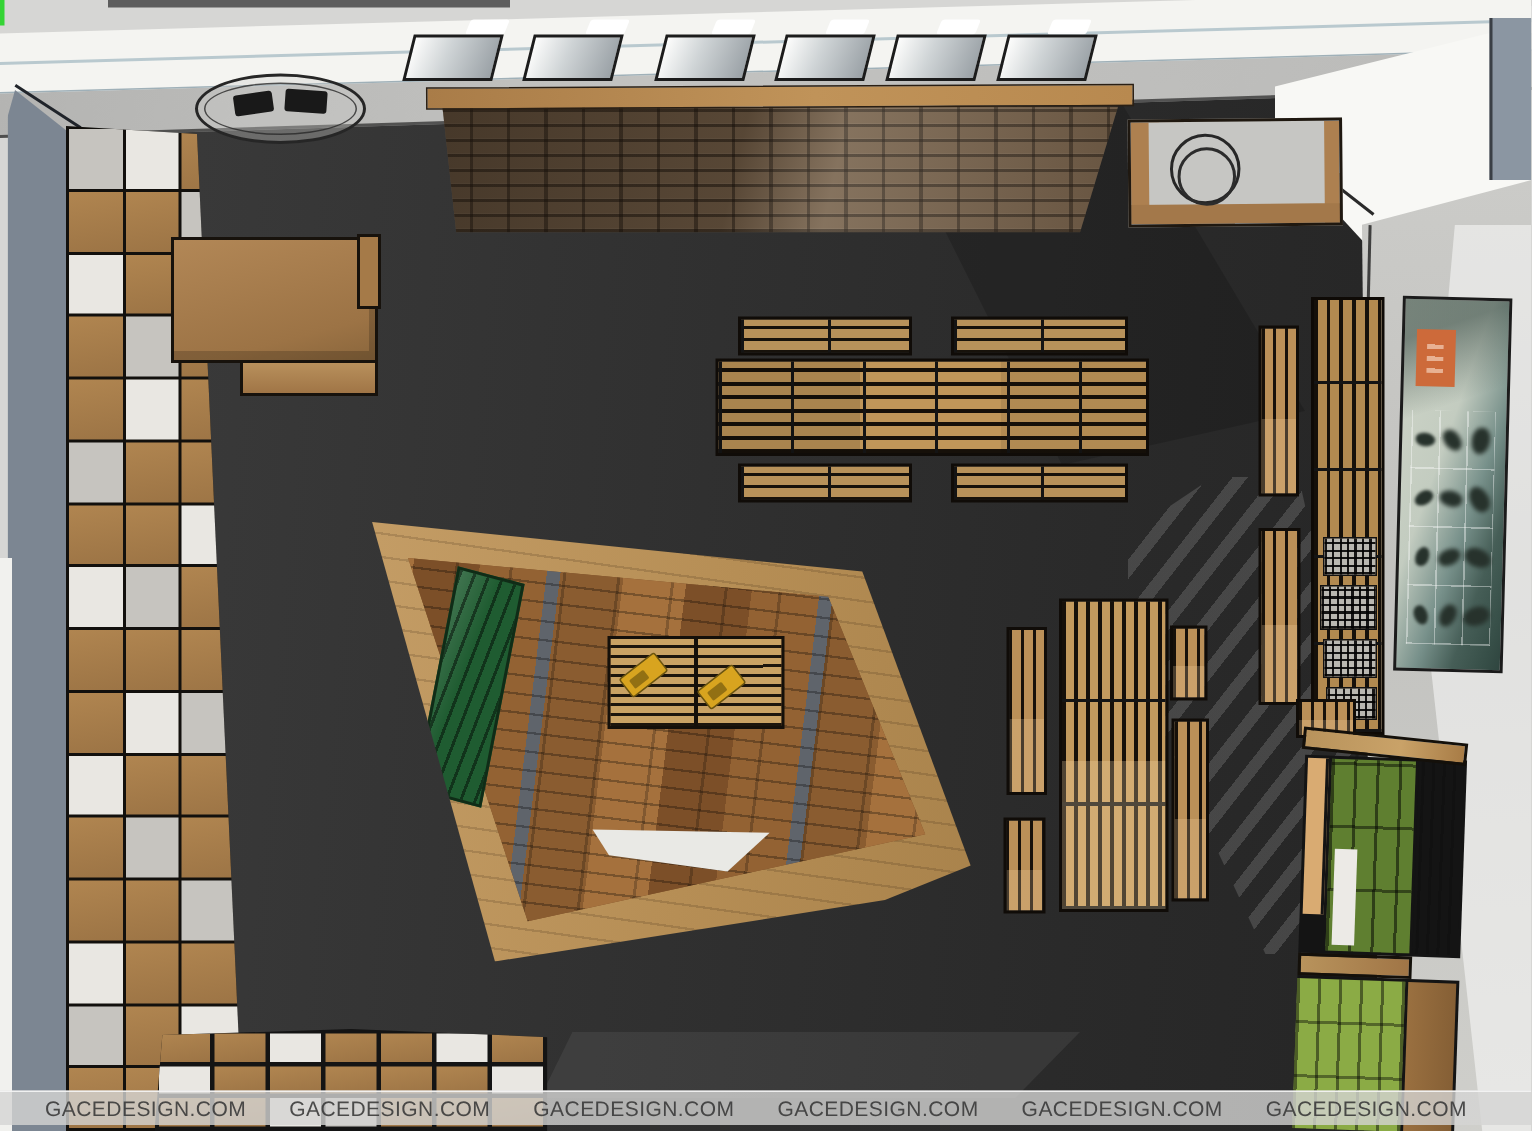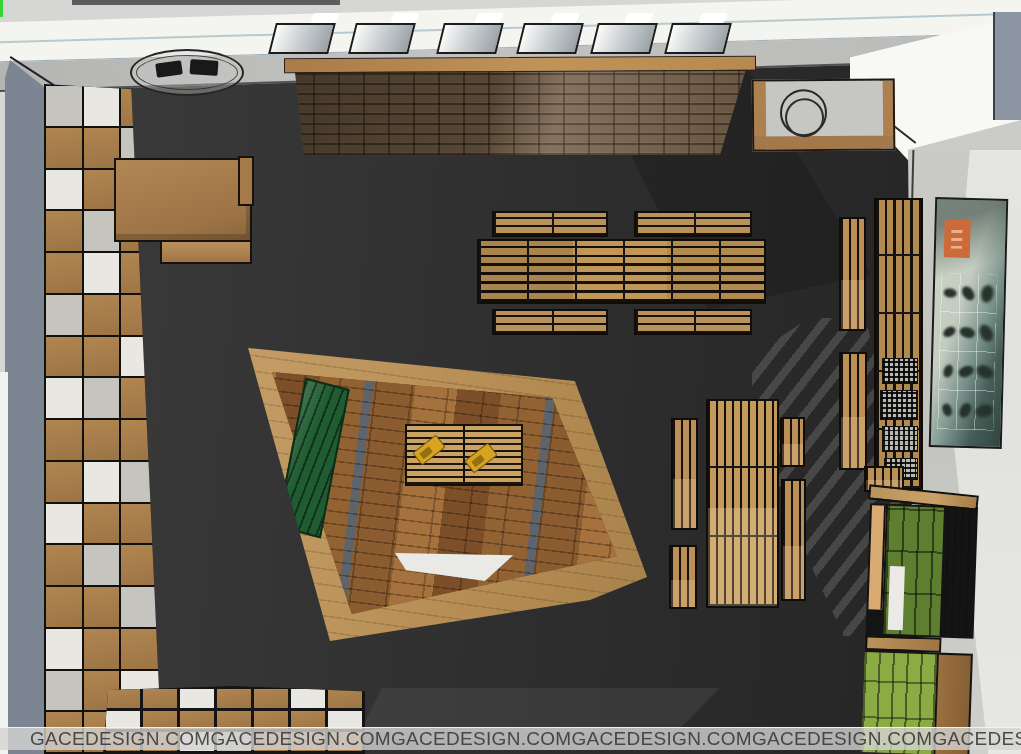--- a/index.html
+++ b/index.html
@@ -172,21 +172,21 @@
   .streaks{left:752px;top:318px;width:158px;height:318px;
     clip-path:polygon(36% 0,72% 0,100% 62%,100% 100%,58% 100%,0 38%,0 12%);
     background:repeating-linear-gradient(128deg,transparent 0 13px,rgba(150,150,150,.28) 13px 21px);}
   .floor-patch{left:360px;top:688px;width:360px;height:44px;background:rgba(140,140,140,.14);
     clip-path:polygon(6% 0,100% 0,88% 100%,0 100%);}
 
   
   #watermark{left:0;top:727px;width:1021px;height:23px;background:rgba(213,213,211,.8);
     border-top:1px solid rgba(245,245,245,.9);display:flex;align-items:center;
     justify-content:space-between;padding:0 43px 0 30px;z-index:90;}
-  #watermark span{position:static;font-size:19px;color:rgba(55,55,55,.88);letter-spacing:.3px;
+  #watermark span{position:static;font-size:14px;color:rgba(55,55,55,.88);letter-spacing:.3px;
     font-family:"Liberation Sans",sans-serif;}
 </style>
 </head>
 <body>
 
 <div id="stage">
 
   <div class="top-strip"></div>
   <div class="top-dark-seg"></div>
   <div class="top-dark-seg2"></div>

